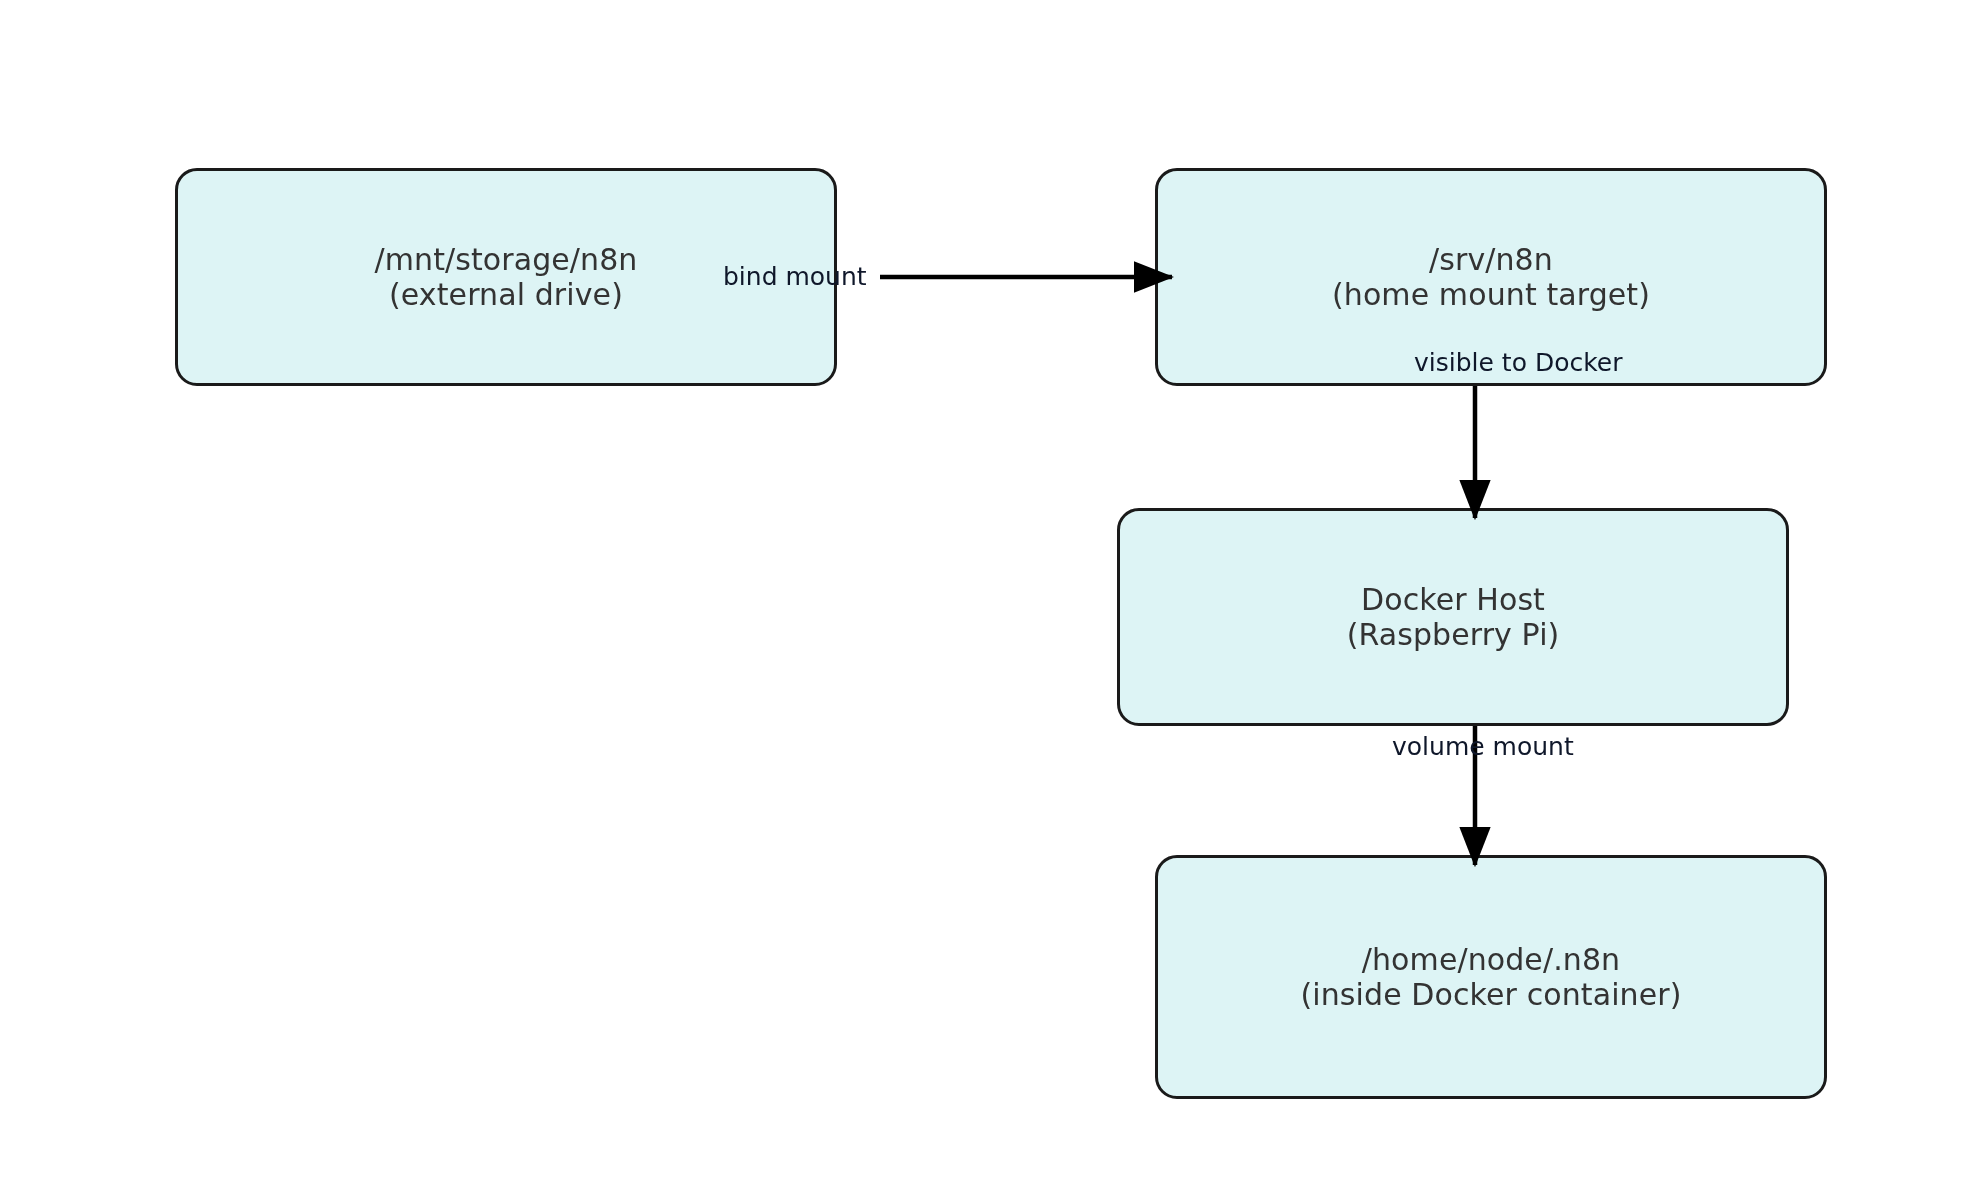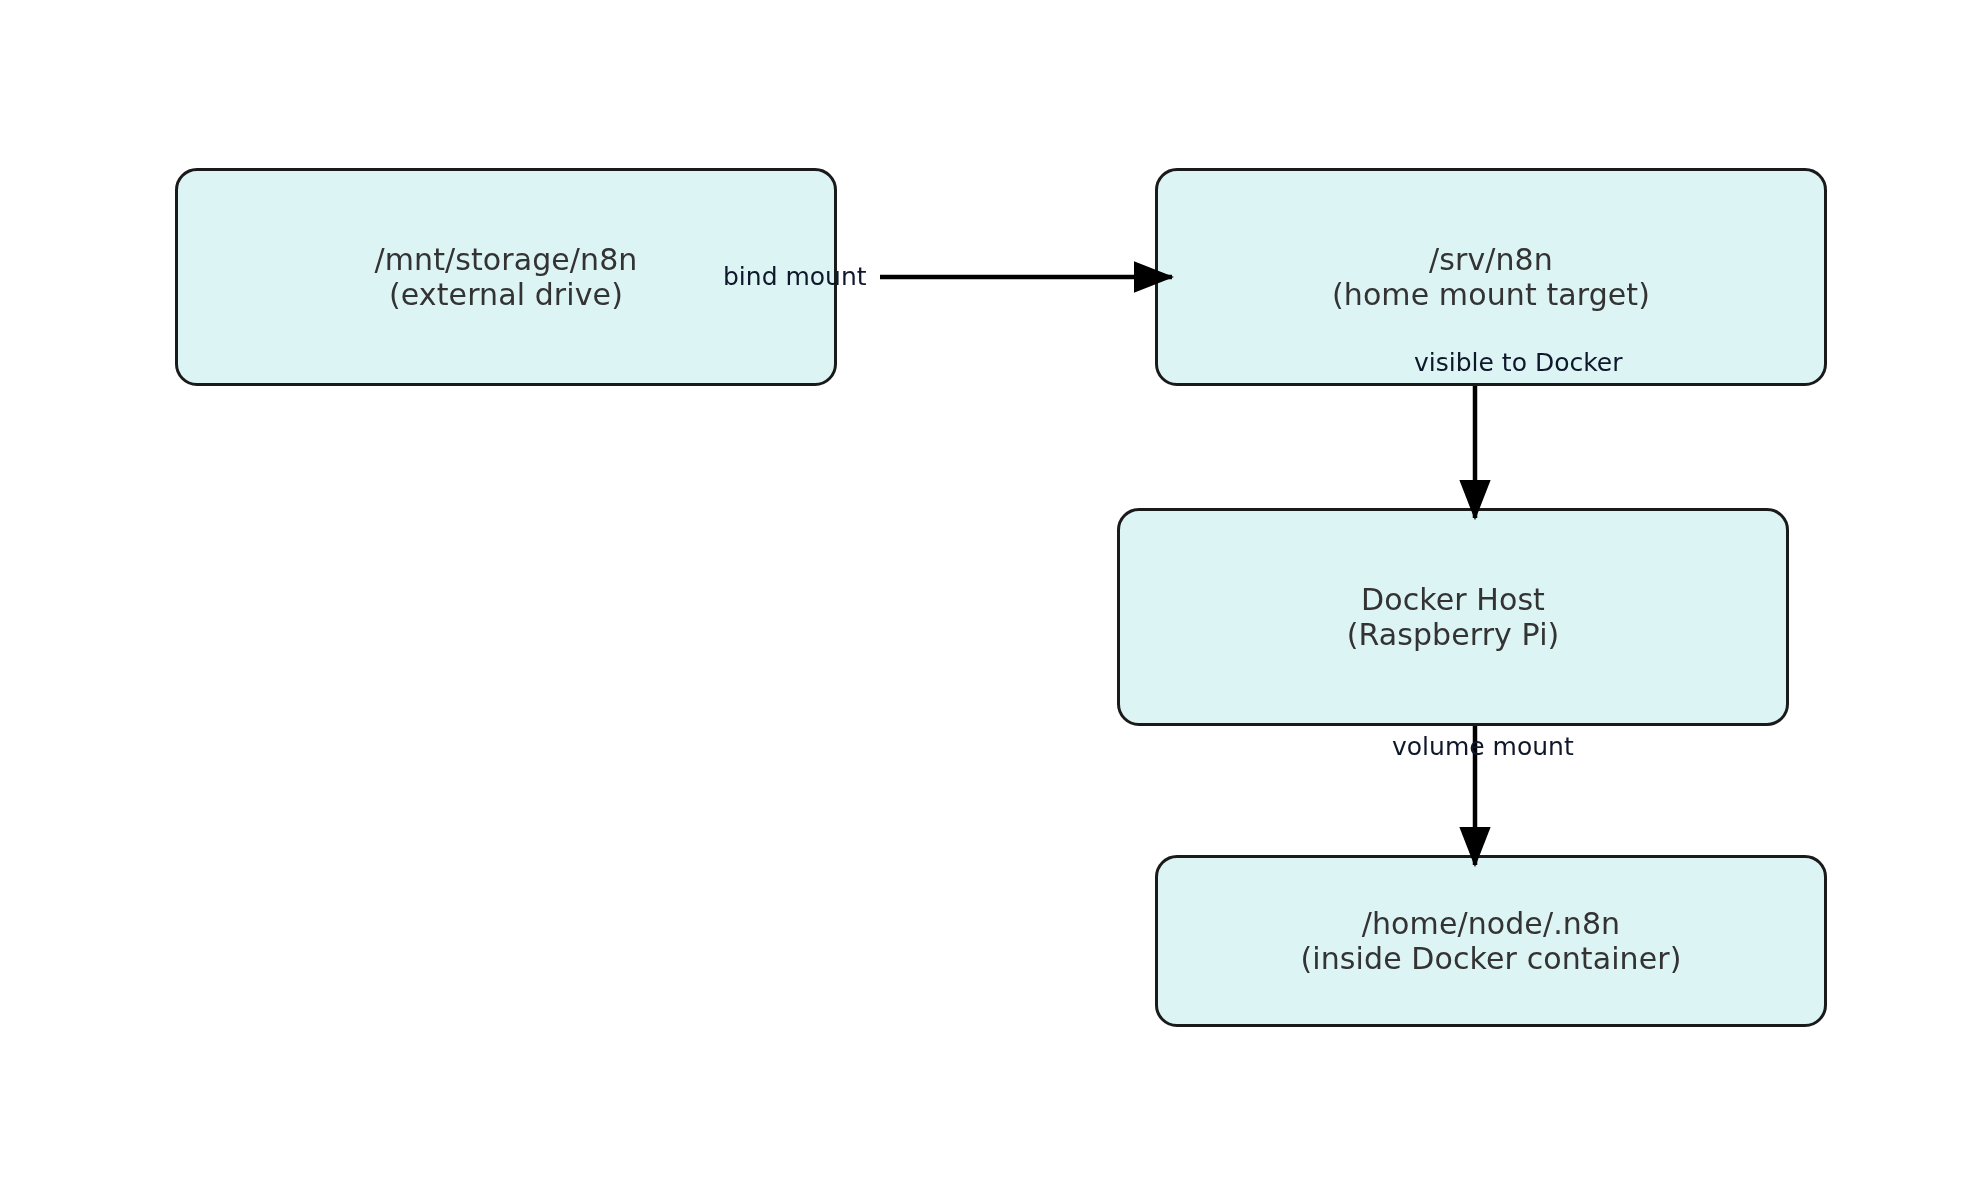--- a/index.html
+++ b/index.html
@@ -54,21 +54,21 @@
     width: 1979px;
     height: 1180px;
     z-index: 4;
     overflow: visible;
   }
 
   
   #node-external  { left: 175px;  top: 168px;  width: 662px; height: 218px; text-align: center; }
   #node-bindtgt   { left: 1155px; top: 168px;  width: 672px; height: 218px; }
   #node-dockerhost{ left: 1117px; top: 508px;  width: 672px; height: 218px; }
-  #node-container { left: 1155px; top: 855px;  width: 672px; height: 172px; }
+  #node-container { left: 1155px; top: 855px;  width: 672px; height: 244px; }
 
   
   #label-bind-mount   { left: 723px;  top: 262px; }
   #label-visible      { left: 1382px; top: 348px; margin-left: 32px; }
   #label-volume-mount { left: 1392px; top: 688px; margin-top: 44px; }
 </style>
 </head>
 <body>
 
 <div id="diagram-canvas">

